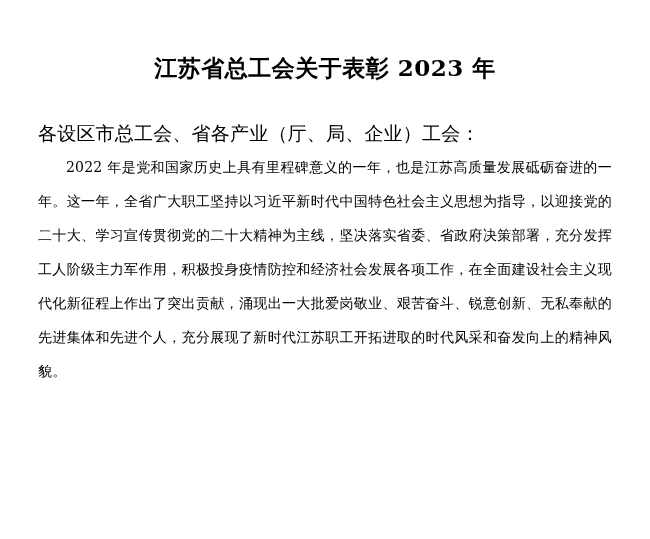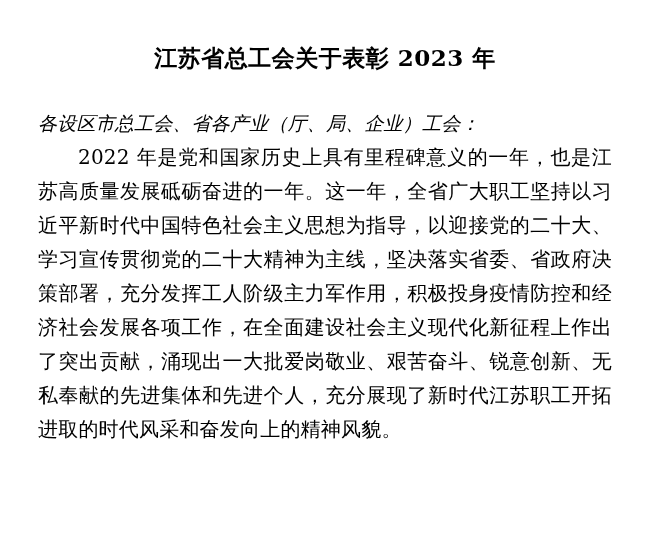--- a/index.html
+++ b/index.html
@@ -11,21 +11,21 @@
     height: 539px;
     background: #ffffff;
     font-family: "DejaVu Serif", "Liberation Serif", serif;
     color: #000000;
     overflow: hidden;
   }
   .page {
     width: 650px;
     height: 539px;
     box-sizing: border-box;
-    padding: 32px 38px 0 38px;
+    padding: 42px 38px 0 38px;
     position: relative;
   }
   .doc-title {
     text-align: center;
     font-weight: bold;
     font-size: 23px;
     line-height: 36px;
     letter-spacing: 0.5px;
     margin: 8px 0 0 0;
     color: #000;
@@ -35,24 +35,23 @@
     white-space: nowrap;
   }
   .title-gap {
     height: 30px;
   }
   .salutation {
     font-size: 19px;
     line-height: 34px;
     letter-spacing: 0.2px;
     margin: 0;
-    font-style: italic;
   }
   .body-para {
-    font-size: 20px;
+    font-size: 14px;
     line-height: 34px;
     letter-spacing: 0.2px;
     margin: 0;
     text-align: justify;
     text-justify: inter-ideograph;
     text-indent: 2em;
   }
 </style>
 </head>
 <body>

